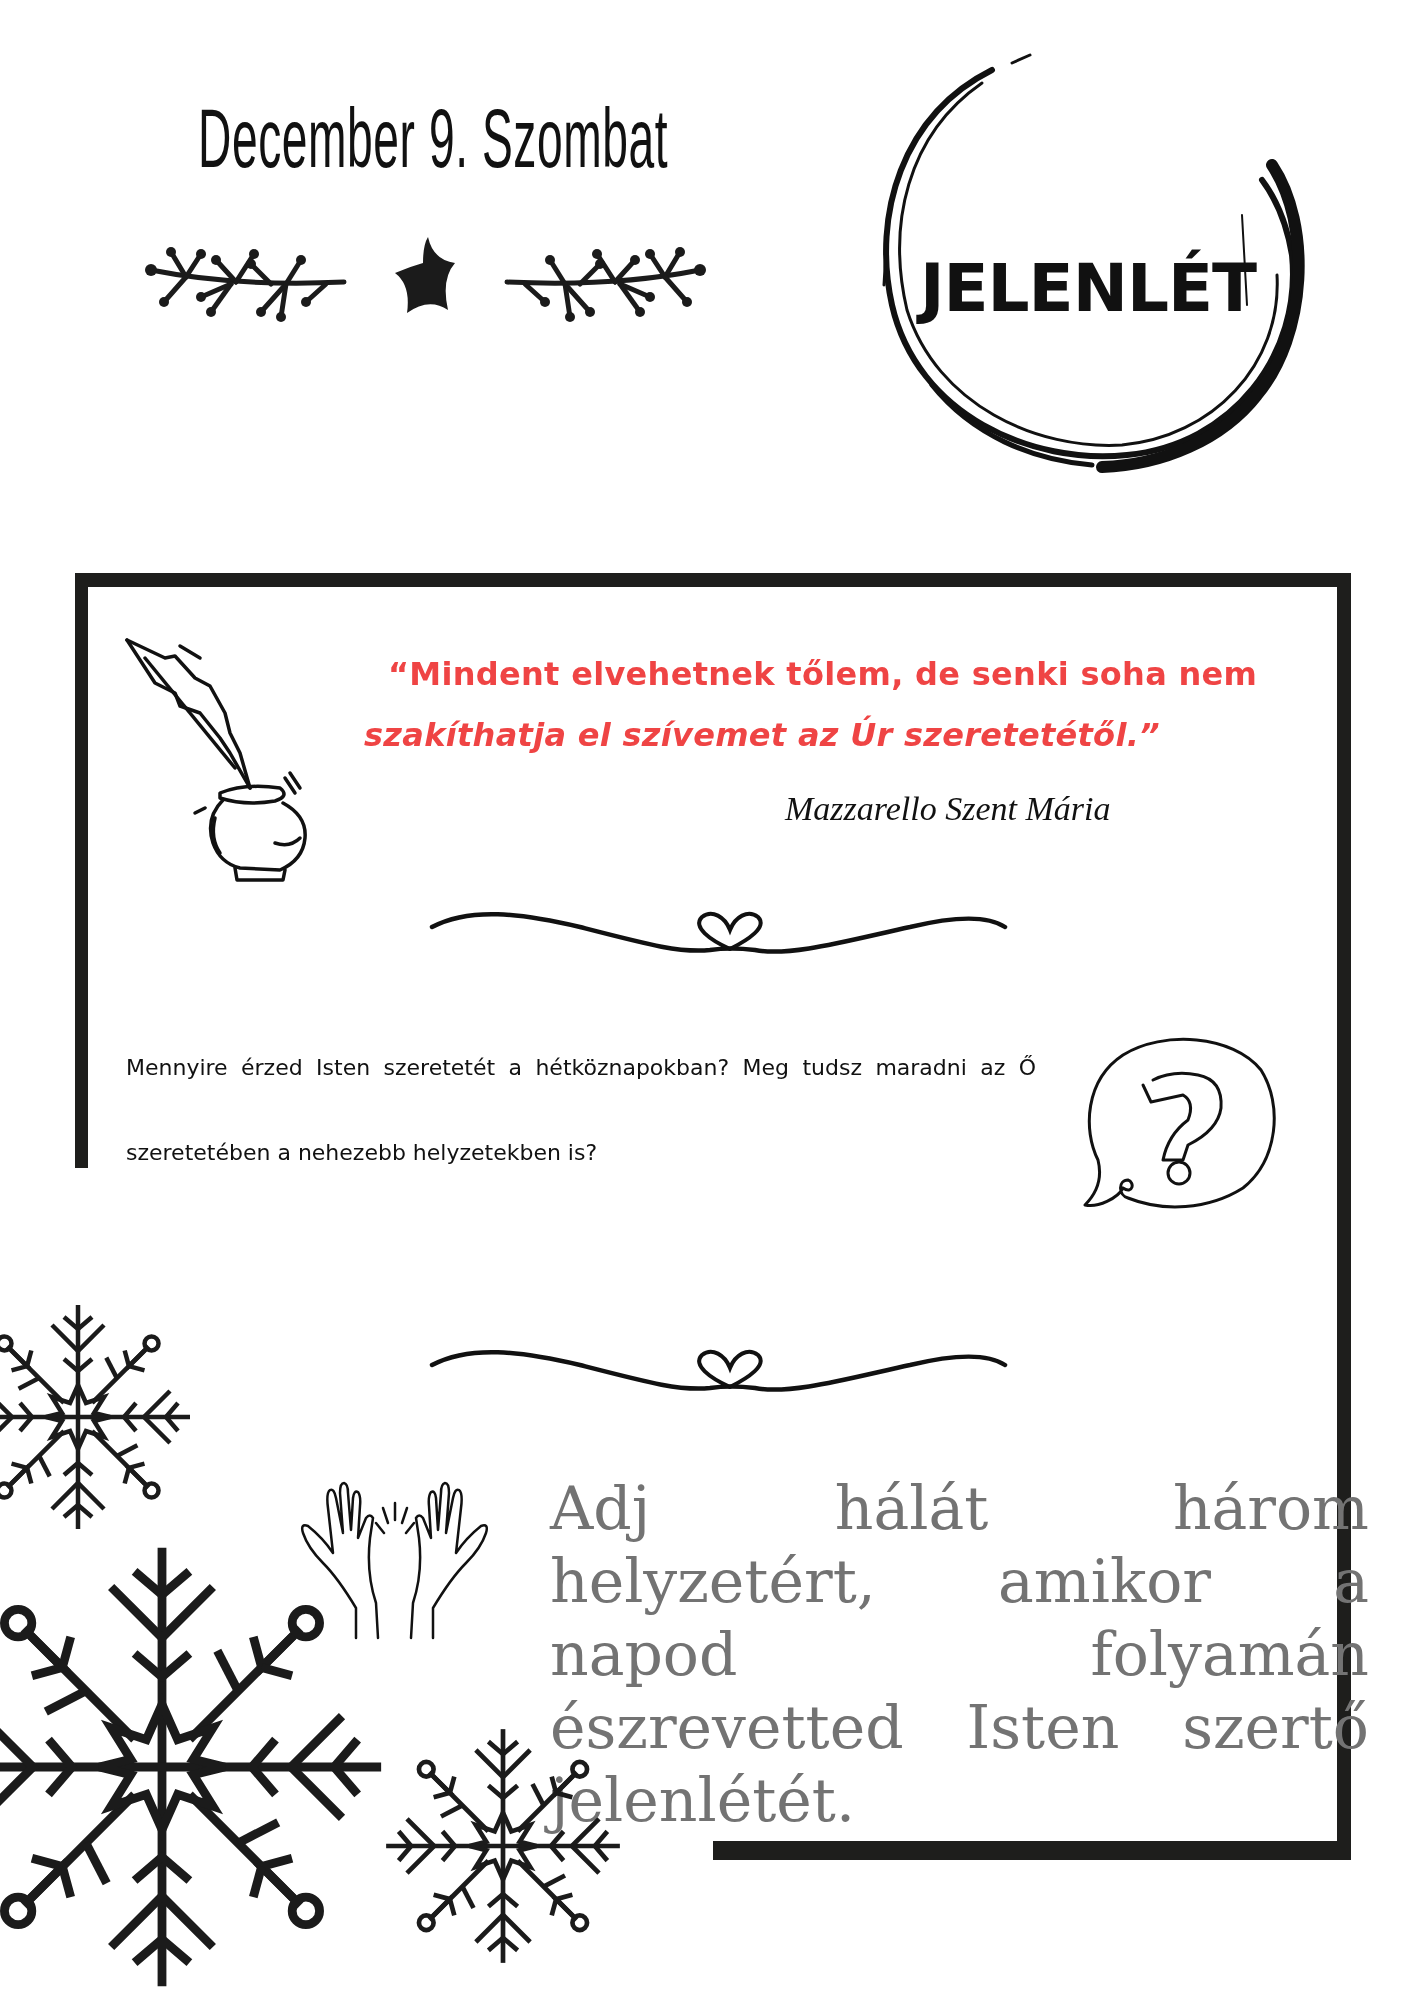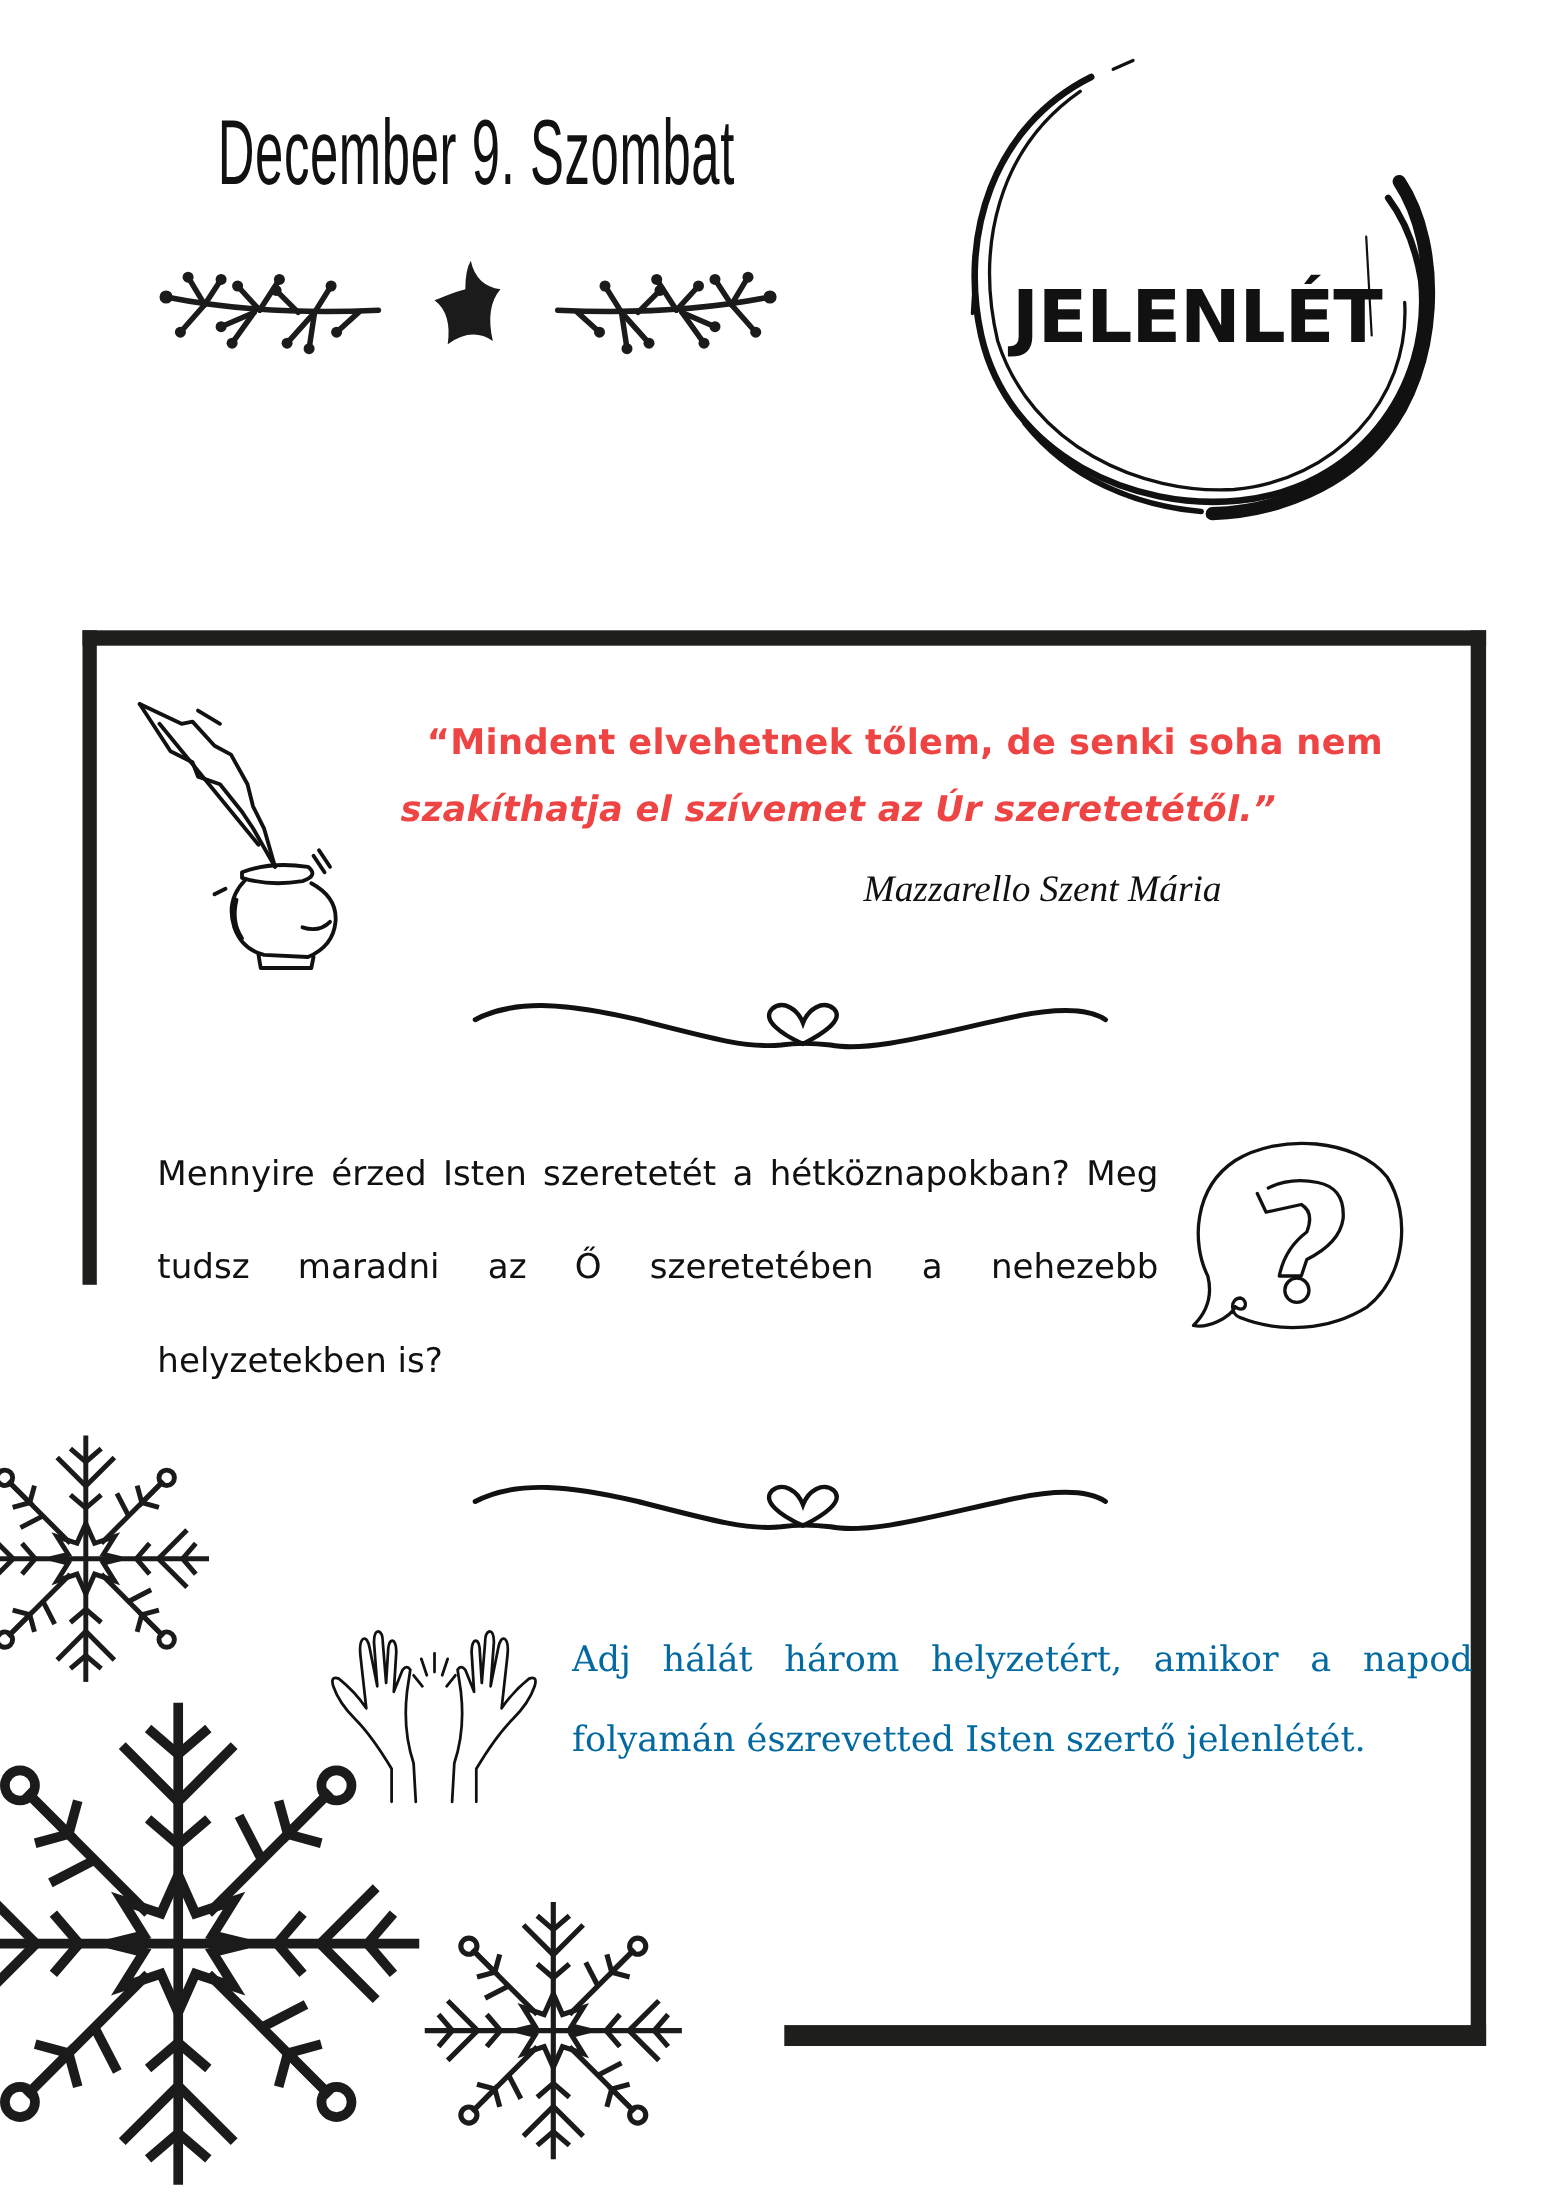--- a/index.html
+++ b/index.html
@@ -38,32 +38,32 @@
   .quote-line1 { left: 388px; top: 655px; }
   .quote-line2 { left: 364px; top: 716px; font-style: italic; }
   .attribution {
     left: 785px; top: 790px;
     font-family: Liberation Serif, serif; font-style: italic;
     font-size: 34px; color: #111; white-space: nowrap;
   }
 
   
   .question {
-    left: 143px; top: 1025px; width: 910px;
-    font-family: "DejaVu Sans", sans-serif; font-size: 31px;
+    left: 126px; top: 1025px; width: 910px;
+    font-family: "DejaVu Sans", sans-serif; font-size: 22px;
     line-height: 85px; text-align: justify; text-align-last: left;
     color: #111; font-weight: normal;
   }
 
   
   .gratitude {
-    left: 520px; top: 1472px; width: 819px;
-    font-family: "DejaVu Serif", serif; font-size: 32px;
+    left: 550px; top: 1472px; width: 819px;
+    font-family: "DejaVu Serif", serif; font-size: 60px;
     line-height: 73px; text-align: justify; text-align-last: left;
-    color: #0369a1;
+    color: #737373;
   }
 
   svg { overflow: visible; }
 </style>
 </head>
 <body>
 
 <div class="abs date-title">December 9. Szombat</div>
 
 <svg class="abs" style="left:146px;top:232px" width="200" height="95" viewBox="0 0 200 95">

